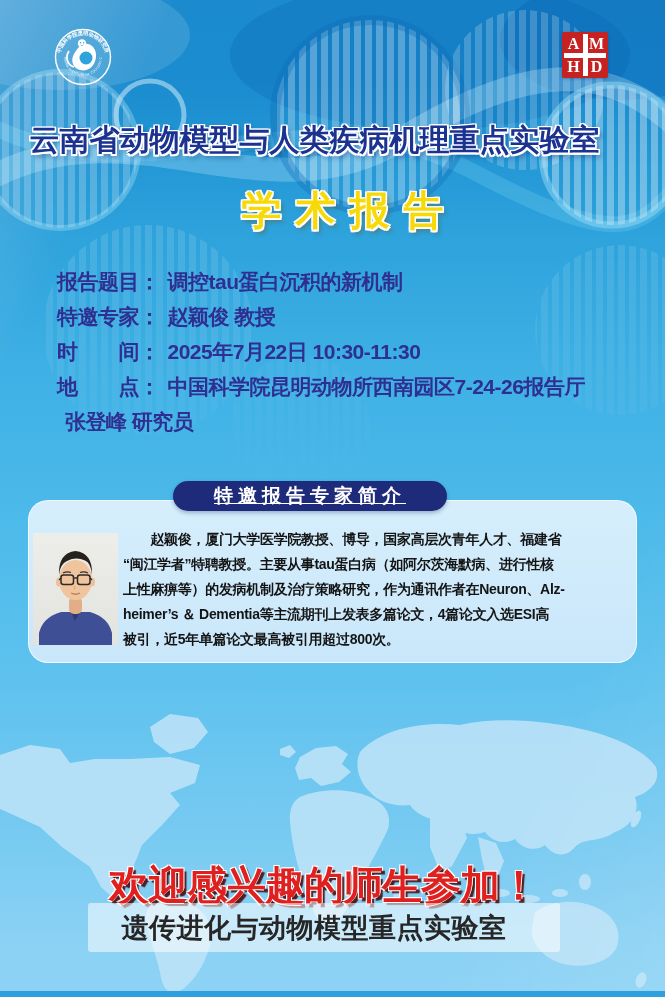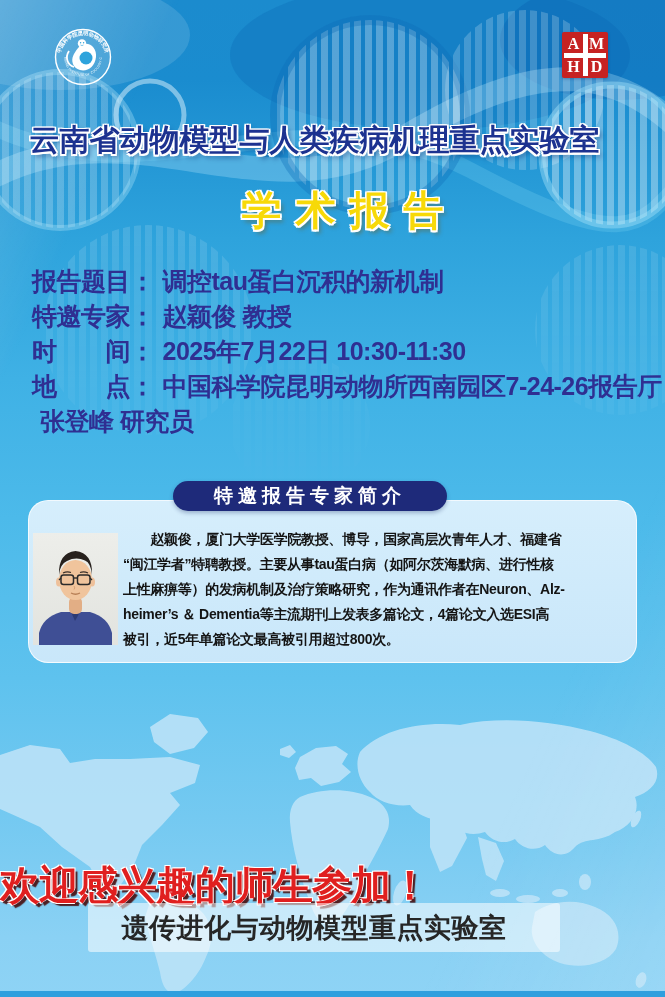--- a/index.html
+++ b/index.html
@@ -36,38 +36,38 @@
       3px 4px 5px rgba(8,40,110,.55);}
   .sub-title{position:absolute;left:10px;top:183px;width:100%;padding-left:14px;box-sizing:border-box;
     text-align:center;font-size:40px;font-weight:900;letter-spacing:14px;color:#f7d908;
     text-shadow:
       -1.5px -1.5px 0 #fff, 1.5px -1.5px 0 #fff, -1.5px 1.5px 0 #fff, 1.5px 1.5px 0 #fff,
       -1.5px 0 0 #fff, 1.5px 0 0 #fff, 0 -1.5px 0 #fff, 0 1.5px 0 #fff,
       3px 4px 4px rgba(120,80,0,.45);}
 
   .details{position:absolute;left:32px;top:264px;width:610px;}
   .detail-row{display:flex;align-items:baseline;height:35px;line-height:35px;
-    font-size:25px;font-weight:700;letter-spacing:-0.5px;color:#2f2f92;white-space:nowrap;}
+    font-size:21px;font-weight:700;letter-spacing:-0.5px;color:#2f2f92;white-space:nowrap;margin-left:25px;}
   .detail-label{flex:0 0 auto;}
   .detail-value{margin-left:8px;}
 
   .pill{position:absolute;left:173px;top:481px;width:274px;height:30px;border-radius:16px;
     background:#1e2a7a;display:flex;align-items:center;justify-content:center;
     color:#fff;font-size:19px;font-weight:700;letter-spacing:5px;z-index:3;
-    box-shadow:0 2px 4px rgba(10,30,90,.3);}
+    box-shadow:0 2px 4px rgba(10,30,90,.3);text-decoration:underline;}
   .info-box{position:absolute;left:28px;top:500px;width:609px;height:163px;border-radius:20px;
     background:linear-gradient(180deg,#d6eefc,#c9e7fa);border:1px solid rgba(255,255,255,.75);
     box-sizing:border-box;z-index:2;}
   .photo{position:absolute;left:33px;top:533px;width:85px;height:112px;z-index:3;}
   .bio{position:absolute;left:123px;top:527px;width:510px;z-index:3;
     font-size:14px;line-height:25px;font-weight:600;color:#141414;letter-spacing:-0.3px;}
   .bio-line{white-space:nowrap;}
 
   .welcome{position:absolute;left:0;top:858px;width:100%;padding-right:18px;box-sizing:border-box;
-    text-align:left;font-size:40px;font-weight:900;color:#e01f1f;letter-spacing:-1px;z-index:4;
+    text-align:center;font-size:40px;font-weight:900;color:#e01f1f;letter-spacing:-1px;z-index:4;
     text-shadow:
       -1px -1px 0 #fff, 1px -1px 0 #fff, -1px 1px 0 #fff,
       3px 3px 1px rgba(70,12,12,.9);}
   .lab-band{position:absolute;left:88px;top:903px;width:472px;height:49px;border-radius:3px;
     background:rgba(255,255,255,.55);display:flex;align-items:center;justify-content:center;
     padding-right:20px;box-sizing:border-box;z-index:4;
     font-size:27px;font-weight:700;color:#262626;letter-spacing:0.5px;white-space:nowrap;}
 </style>
 </head>
 <body>

